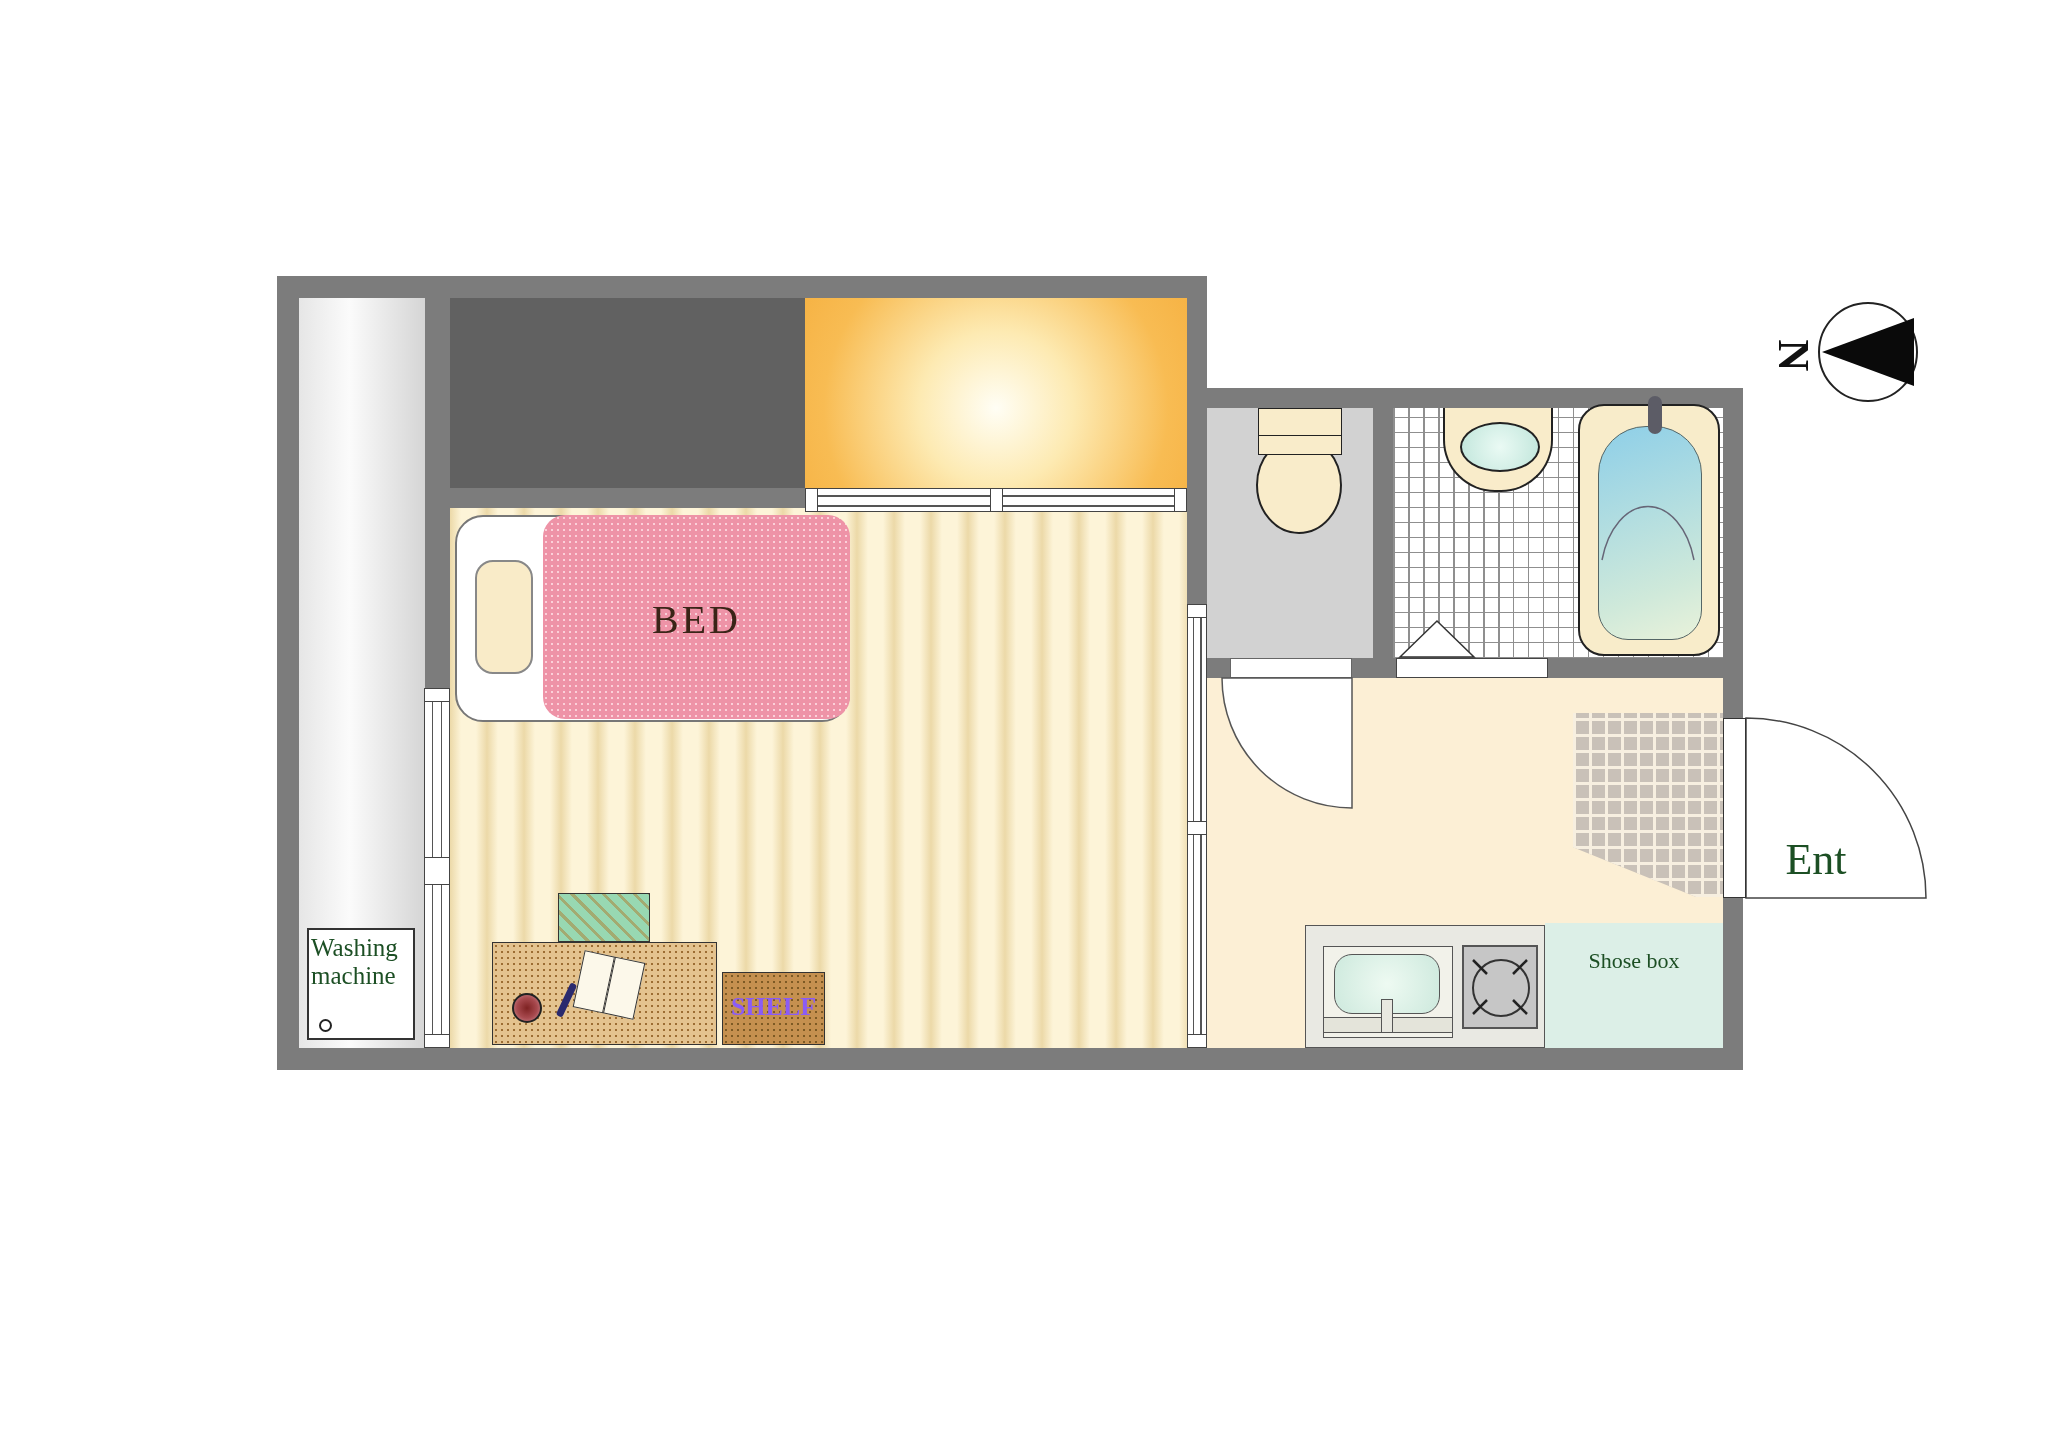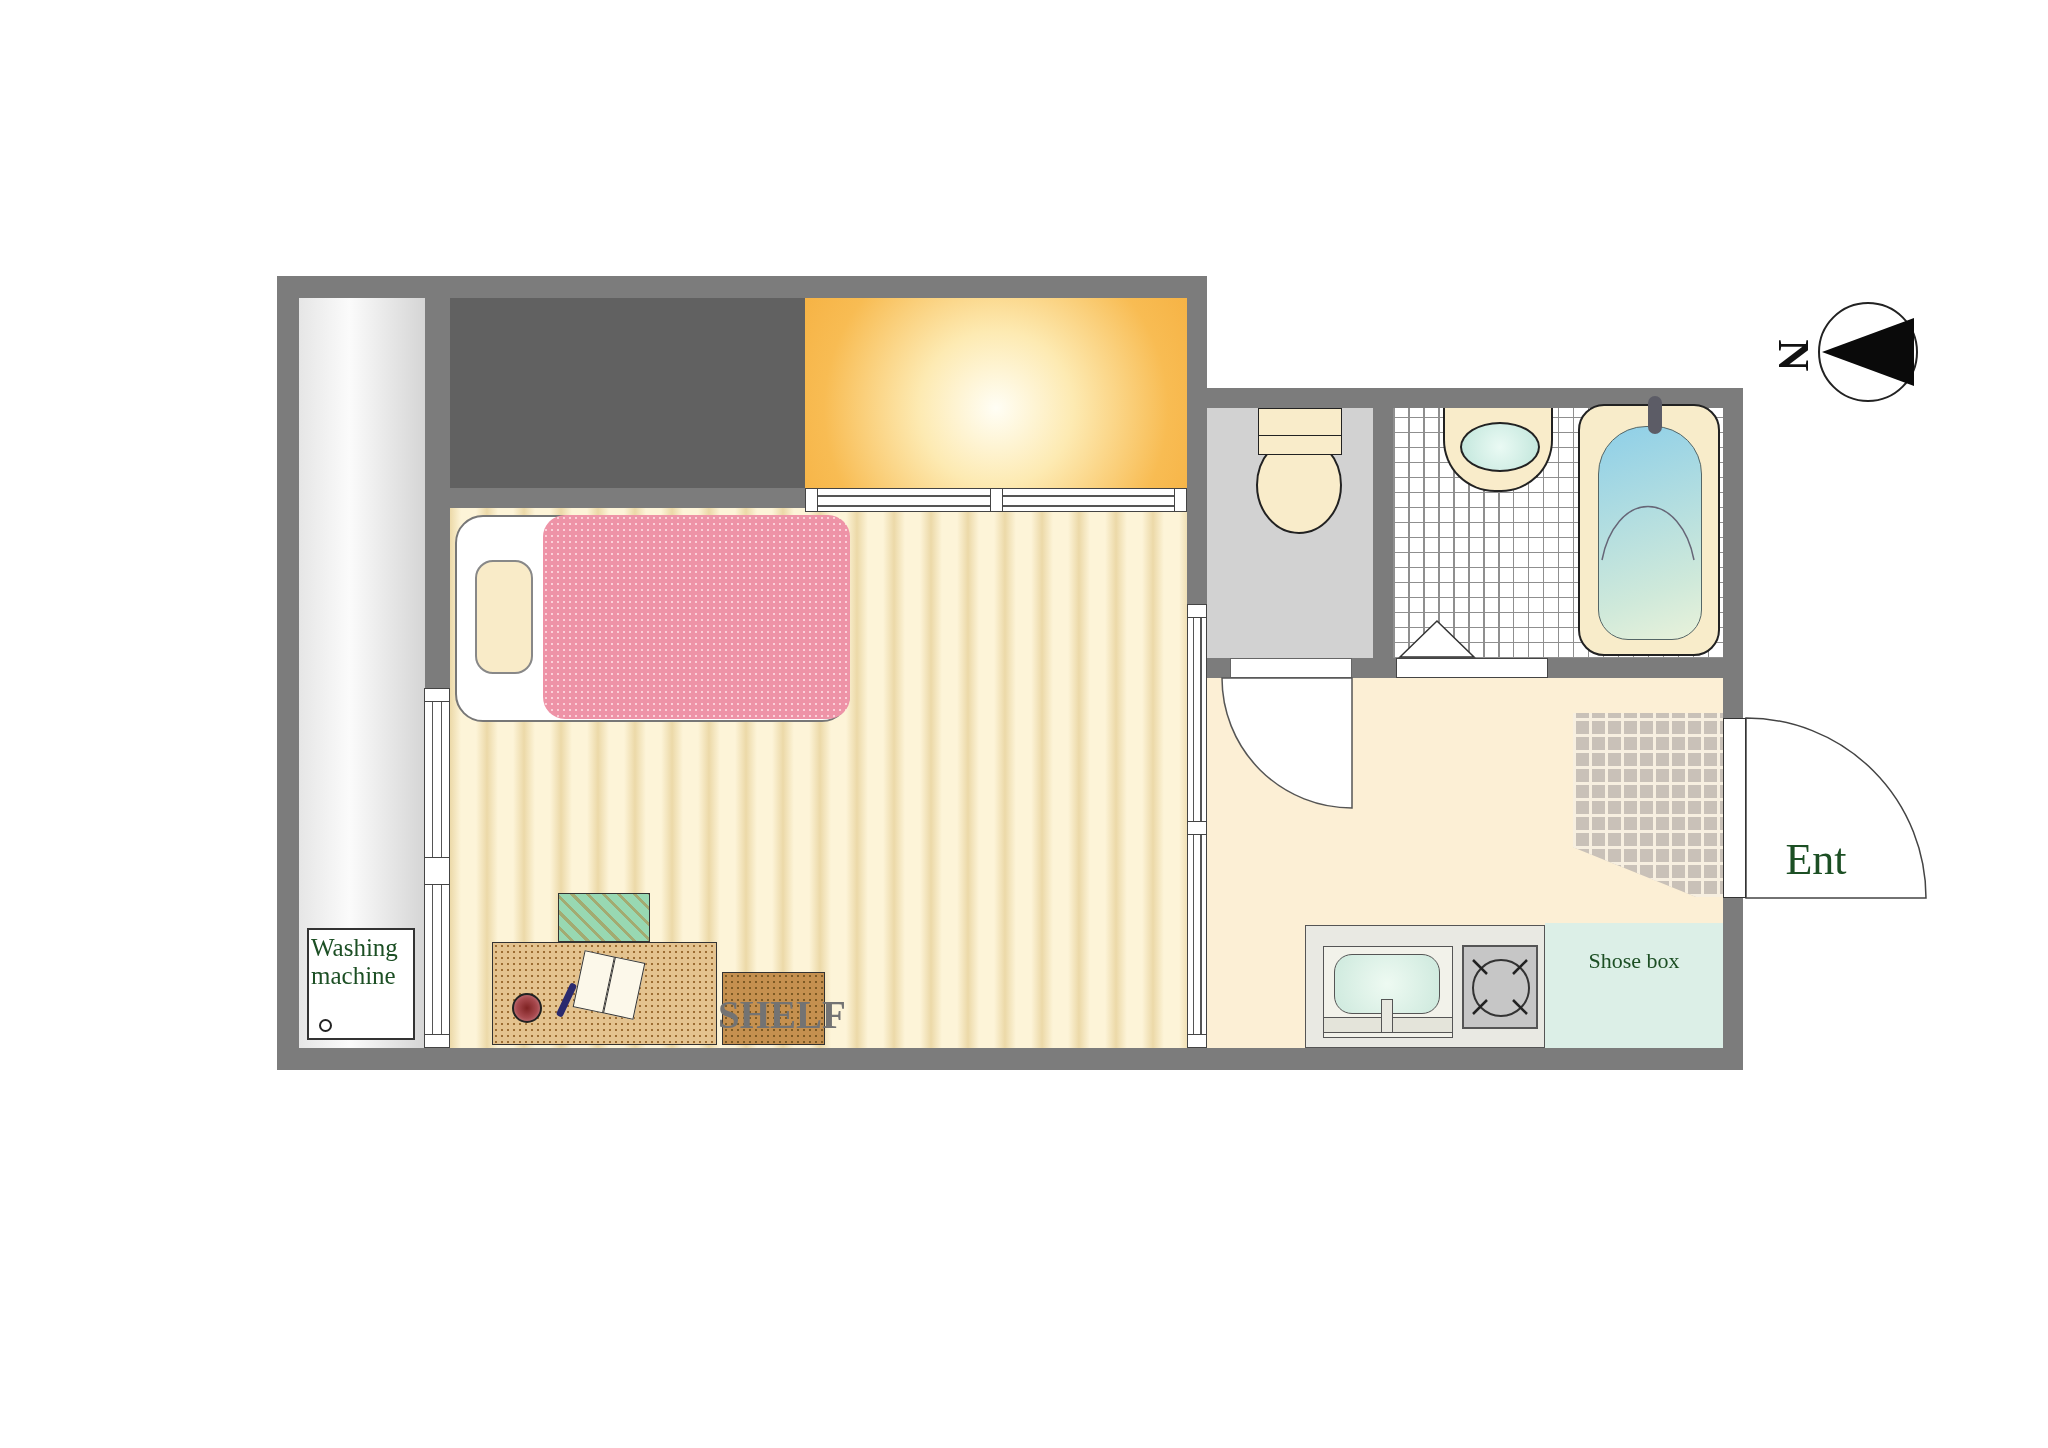--- a/index.html
+++ b/index.html
@@ -82,21 +82,21 @@
   .page{width:50%;height:100%;background:#fcf8ea;border:1.5px solid #333;box-sizing:border-box;}
   .shelf{left:722px;top:972px;width:103px;height:73px;z-index:4;background-color:#c5904f;
          background-image:radial-gradient(#7d5a24 1px,transparent 1.1px);background-size:6px 6px;
          border:1.5px solid #333;box-sizing:border-box;}
   .washing{left:307px;top:928px;width:108px;height:112px;z-index:3;background:#fff;border:2px solid #333;box-sizing:border-box;}
   .wm-circle{position:absolute;left:10px;bottom:6px;width:13px;height:13px;border:2px solid #222;border-radius:50%;box-sizing:border-box;background:#fff;}
   
   .lbl{z-index:7;color:#1c4f24;text-align:center;}
   .lbl-closet{left:805px;top:374px;width:382px;font-size:40px;letter-spacing:2px;}
   .lbl-bed{left:543px;top:596px;width:307px;font-size:40px;letter-spacing:3px;color:#3a2417;z-index:5;}
-  .lbl-shelf{left:718px;top:992px;width:111px;font-size:39px;font-weight:600;color:#737373;text-align:center;}
+  .lbl-shelf{left:718px;top:992px;width:111px;font-size:26px;font-weight:600;color:#8b5cf6;text-align:center;}
   .lbl-washing{left:309px;top:934px;width:106px;font-size:25px;line-height:1.1;text-align:left;padding-left:2px;box-sizing:border-box;}
   .lbl-shoebox{left:1574px;top:948px;width:120px;font-size:22px;line-height:1.15;}
   .lbl-ent{left:1756px;top:834px;width:120px;font-size:44px;}
   
   .compass-circle{left:1818px;top:302px;width:100px;height:100px;border:2px solid #222;border-radius:50%;z-index:7;box-sizing:border-box;background:#fff;}
   .compass-triangle{left:1822px;top:318px;width:0;height:0;z-index:8;
       border-top:34px solid transparent;border-bottom:34px solid transparent;border-right:92px solid #0a0a0a;}
   .compass-n{left:1768px;top:330px;width:50px;font-size:44px;font-weight:bold;color:#111;text-align:center;z-index:8;transform:rotate(90deg);}
   svg.overlay{position:absolute;left:0;top:0;z-index:5;pointer-events:none;}
 </style>
@@ -181,20 +181,21 @@
     <path d="M 1400 657 L 1437 621 L 1474 657 Z" fill="#fff" stroke="#333" stroke-width="1.5"></path>
     <path d="M 1602 560 A 48 75 0 0 1 1694 560" fill="none" stroke="#667" stroke-width="1.5"></path>
     <g stroke="#222" stroke-width="2.5">
       <line x1="1473" y1="960" x2="1487" y2="974"></line>
       <line x1="1527" y1="960" x2="1513" y2="974"></line>
       <line x1="1473" y1="1014" x2="1487" y2="1000"></line>
       <line x1="1527" y1="1014" x2="1513" y2="1000"></line>
     </g>
   </svg>
 
+  <div class="abs lbl lbl-bed">BED</div>
   <div class="abs lbl lbl-shelf">SHELF</div>
   <div class="abs lbl lbl-washing">Washing machine</div>
   <div class="abs lbl lbl-shoebox">Shose box</div>
   <div class="abs lbl lbl-ent">Ent</div>
 
   <div class="abs compass-circle"></div>
   <div class="abs compass-triangle"></div>
   <div class="abs compass-n">N</div>
 
 </div>

